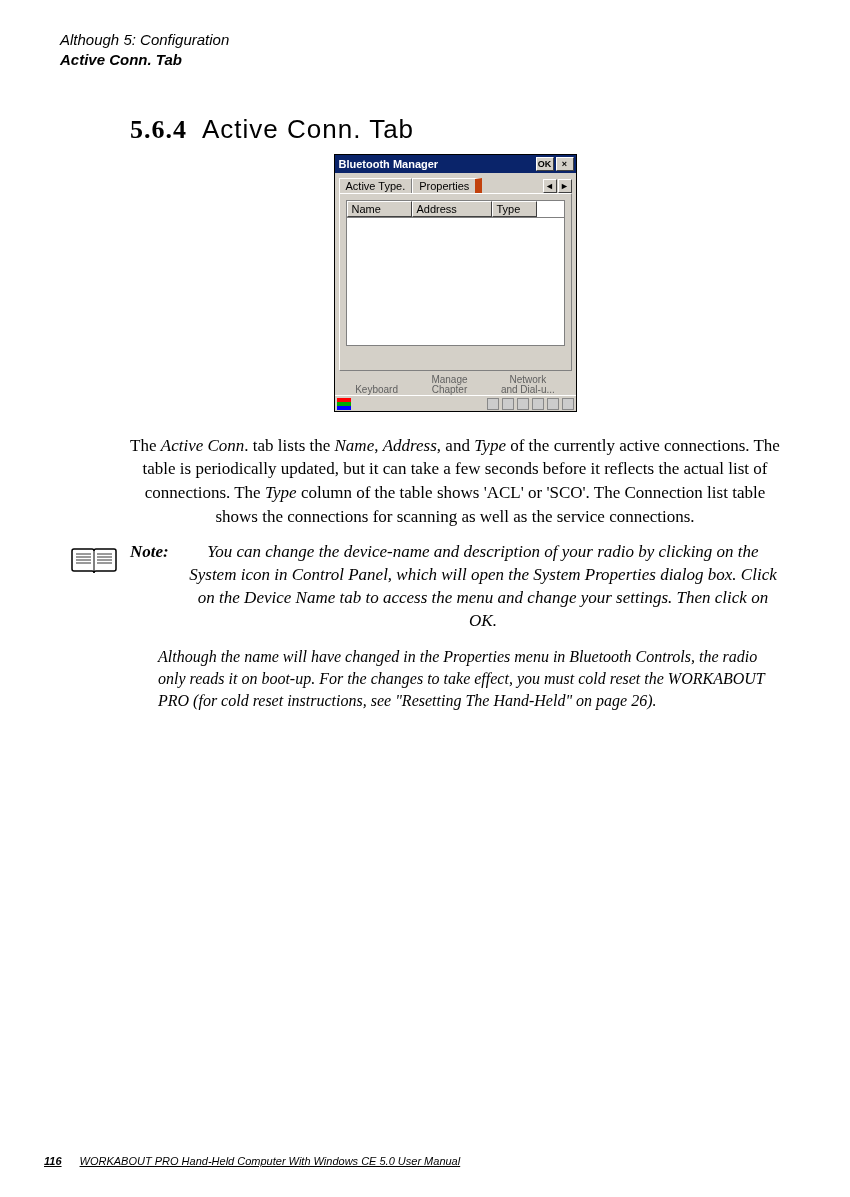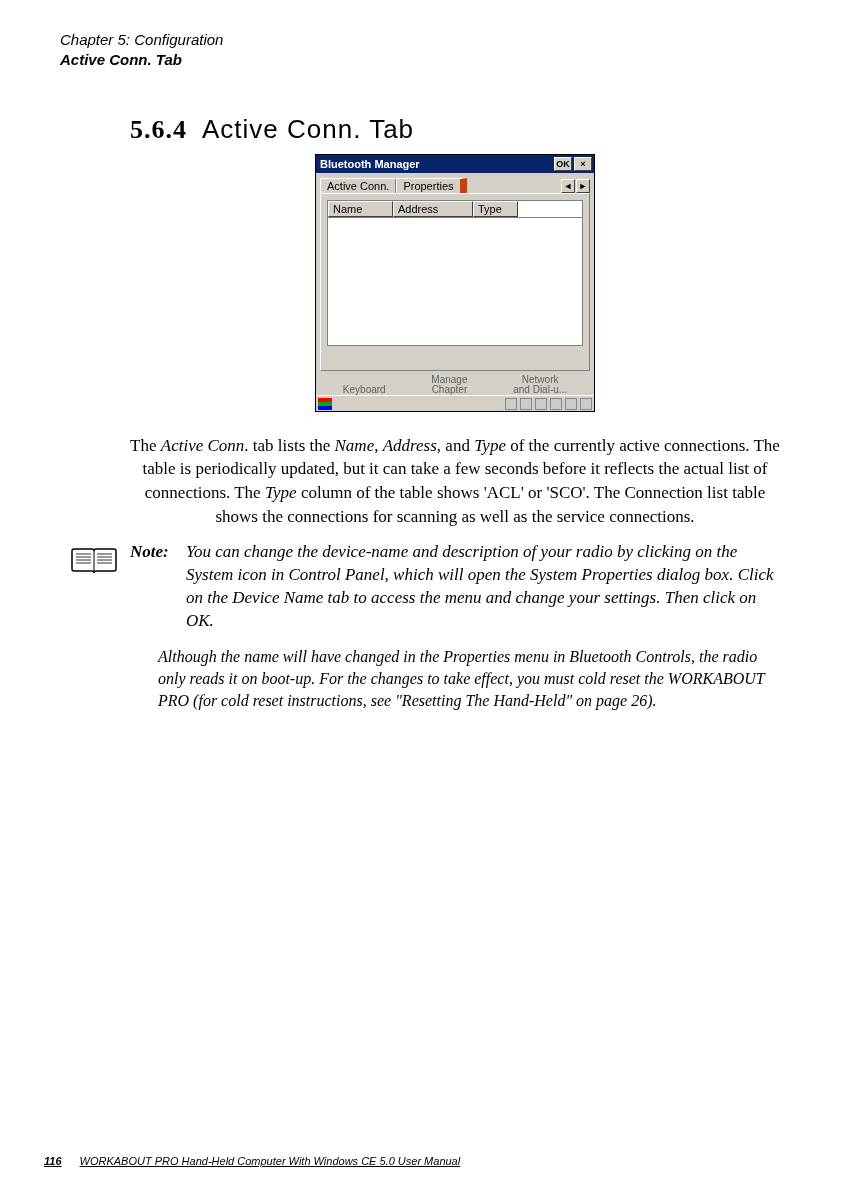--- a/index.html
+++ b/index.html
@@ -49,21 +49,21 @@
       font-family: "Times New Roman", serif;
       font-weight: bold;
       margin-right: 15px;
     }
     .screenshot-wrap {
       text-align: center;
       margin-bottom: 20px;
     }
     .win {
       display: inline-block;
-      width: 280px;
+      width: 243px;
       border: 1px solid #000;
       background: #d4d0c8;
       text-align: left;
       font-family: Tahoma, Arial, sans-serif;
       font-size: 11px;
     }
     .titlebar {
       background: #0a246a;
       color: #fff;
       display: flex;
@@ -216,20 +216,21 @@
     }
     .note-label {
       font-style: italic;
       font-weight: bold;
       width: 56px;
       flex-shrink: 0;
     }
     .note-body {
       font-style: italic;
       flex: 1;
+      text-align: center;
     }
     .note-continue {
       margin-left: 28px;
       margin-top: 14px;
       font-style: italic;
       font-size: 16px;
       line-height: 1.35;
     }
     .footer {
       position: absolute;
@@ -243,38 +244,38 @@
     .footer .pg {
       font-weight: bold;
       margin-right: 18px;
     }
   </style>
 </head>
 <body>
 
 <div class="page">
   <div class="header-line">
-    <div class="chapter-line">Chapter 5: Configuration</div>
+    <div class="chapter-line">Although 5: Configuration</div>
     <div class="bold-italic">Active Conn. Tab</div>
   </div>
 
   <div class="content">
     <h2 class="section-heading">
       <span class="num">5.6.4</span><span>Active Conn. Tab</span>
     </h2>
 
     <div class="screenshot-wrap">
       <div class="win">
         <div class="titlebar">
           <span class="tleft">Bluetooth Manager</span>
           <span class="tb-btn">OK</span>
           <span class="tb-btn">×</span>
         </div>
         <div class="tabrow">
-          <div class="tab active">Active Conn.</div>
+          <div class="tab active">Active Type.</div>
           <div class="tab inactive">Properties</div>
           <div class="spacer"></div>
           <div class="navbtn">◄</div>
           <div class="navbtn">►</div>
         </div>
         <div class="tabbody">
           <div class="colhead">
             <div class="ch ch1">Name</div>
             <div class="ch ch2">Address</div>
             <div class="ch ch3">Type</div>

